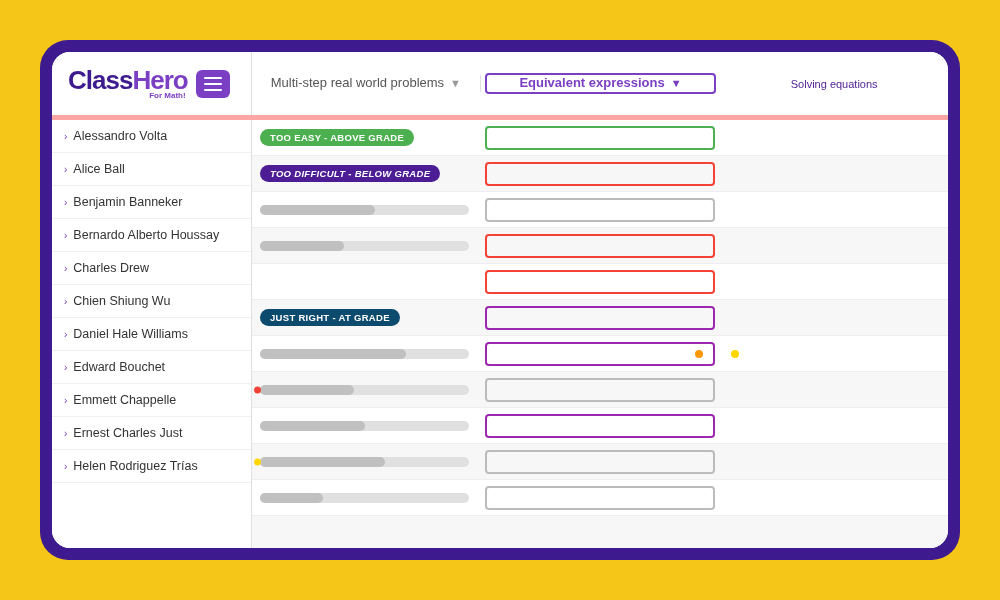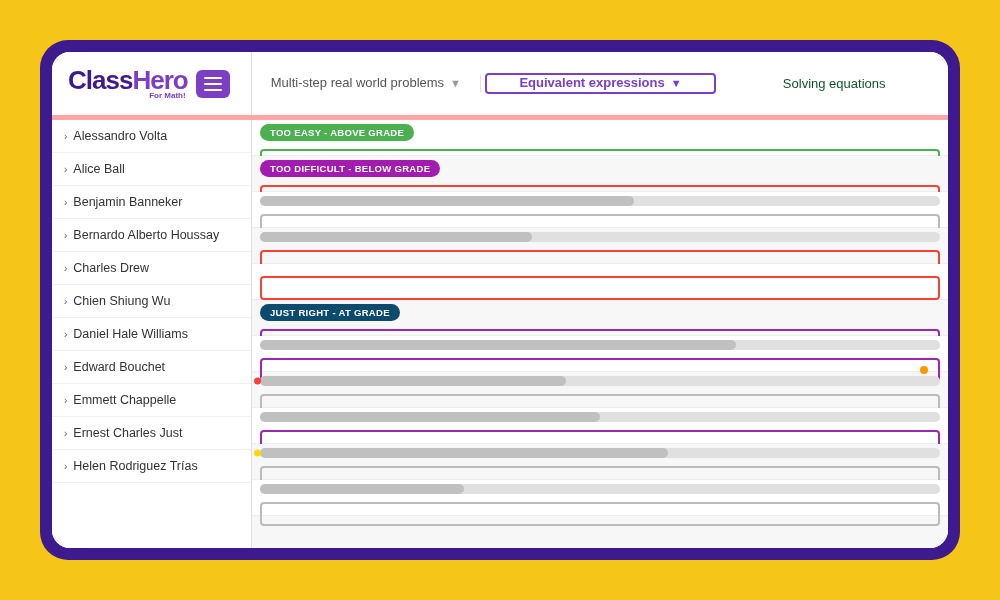--- a/index.html
+++ b/index.html
@@ -99,22 +99,22 @@
       margin-left: 6px;
       font-size: 11px;
       color: #999;
     }
     .tab.active .chevron { color: #7B3FC4; }
     .tab-plain {
       display: flex;
       align-items: center;
       justify-content: center;
       padding: 0 16px;
-      font-size: 13px;
-      color: #14532d;
+      font-size: 11px;
+      color: #4c1d95;
       flex: 1;
       text-align: center;
     }
     
     .main-content {
       display: flex;
       flex: 1;
       overflow: hidden;
     }
     
@@ -144,21 +144,21 @@
     .data-grid {
       flex: 1;
       overflow-x: auto;
       overflow-y: auto;
       background: #f7f7f7;
     }
     .row {
       display: flex;
       height: 36px;
       border-bottom: 1px solid #eee;
-      flex-direction: column;
+      align-items: center;
     }
     .cell {
       flex: 1;
       padding: 4px 8px;
       display: flex;
       align-items: center;
     }
     .cell.wide { flex: 1.1; }
     
     .progress-bar-bg {
@@ -179,22 +179,23 @@
       font-weight: 700;
       text-transform: uppercase;
       white-space: nowrap;
       letter-spacing: 0.3px;
     }
     .badge-green {
       background: #4CAF50;
       color: white;
     }
     .badge-red {
-      background: #a21caf;
+      background: #4c1d95;
       color: white;
+      font-style: italic;
     }
     .badge-purple {
       background: #0c4a6e;
       color: white;
     }
     .outlined-cell {
       border: 2px solid;
       border-radius: 4px;
       height: 24px;
       width: 100%;

